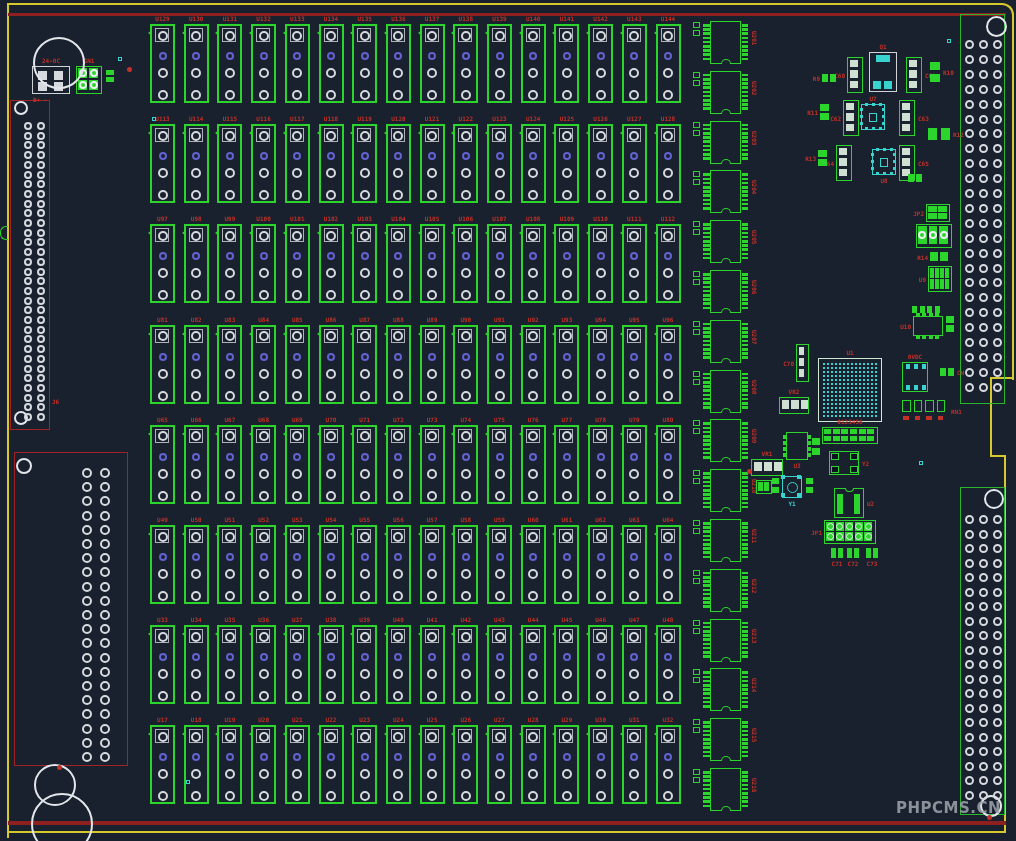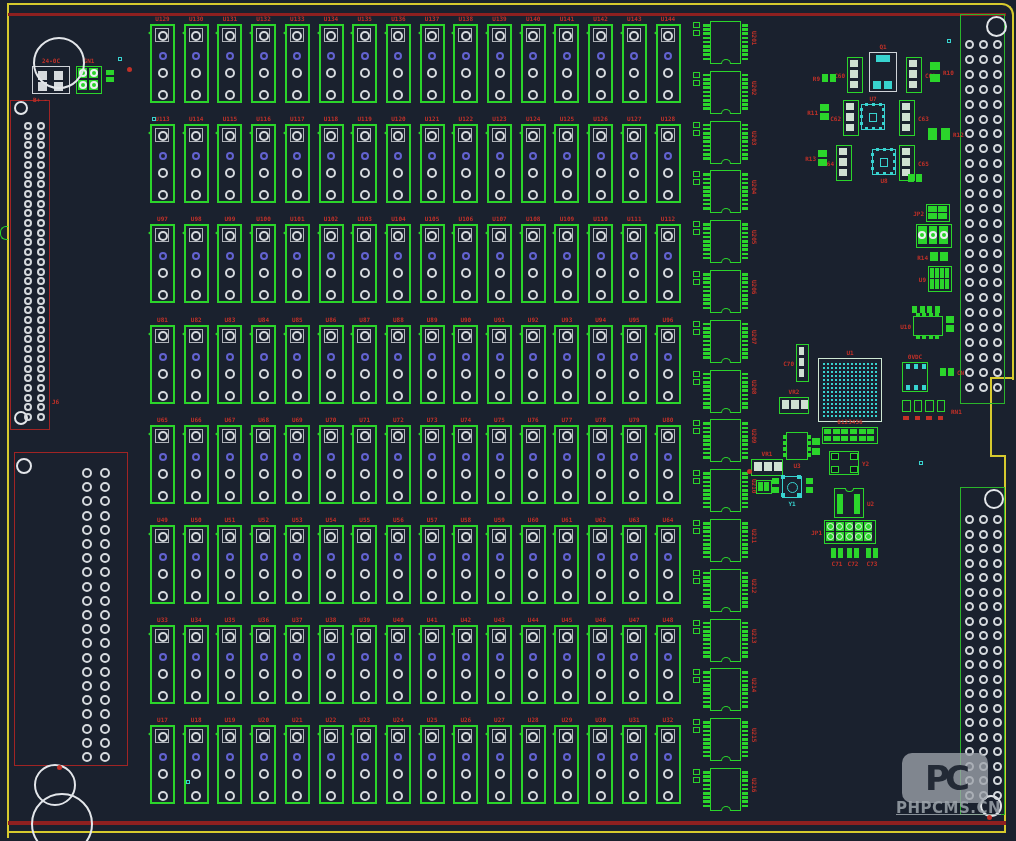--- a/index.html
+++ b/index.html
@@ -19,21 +19,21 @@
   .sq{position:absolute;box-sizing:border-box;}
   .iclabel{position:absolute;font:700 6px/6px "DejaVu Sans Mono",monospace;color:var(--r);writing-mode:vertical-rl;}
   .lbl{position:absolute;font:700 6px/7px "DejaVu Sans Mono",monospace;color:var(--r);white-space:nowrap;}
   .lbl.cy{color:var(--c);}
   .notch{position:absolute;box-sizing:border-box;border:1.5px solid var(--g);}
   
   .wm-logo{position:absolute;left:902px;top:753px;width:86px;height:50px;border-radius:10px;
            background:rgba(158,163,170,.78);color:#232a36;font:800 34px/50px "DejaVu Sans",sans-serif;
            text-align:center;letter-spacing:-5px;z-index:50;}
   .wm-text{position:absolute;left:896px;top:799px;width:120px;font:800 15px/18px "DejaVu Sans",sans-serif;
-           color:rgba(158,164,172,.85);letter-spacing:.5px;z-index:50;text-decoration:underline;}
+           color:rgba(158,164,172,.85);letter-spacing:.5px;z-index:50;}
 </style>
 </head>
 <body>
 
 <div id="stage">
 
   <div class="edge" style="left:8px;top:3px;width:1004px;height:375px;border-top:2px solid var(--y);border-right:2px solid var(--y);border-top-right-radius:12px;"></div>
   <div class="edge" style="left:990px;top:377px;width:22px;height:2px;background:var(--y);"></div>
   <div class="edge" style="left:990px;top:377px;width:2px;height:80px;background:var(--y);"></div>
   <div class="edge" style="left:990px;top:455px;width:16px;height:2px;background:var(--y);"></div>
@@ -2085,15 +2085,14 @@
       <div class="sq" style="left: 186px; top: 780px; width: 4px; height: 4px; border: 1px solid var(--c);"></div>
       <div class="sq" style="left: 919px; top: 461px; width: 4px; height: 4px; border: 1px solid var(--c);"></div>
       <div class="sq" style="left: 57px; top: 765px; width: 5px; height: 5px; background: var(--r); border-radius: 50%;"></div>
       <div class="sq" style="left: 127px; top: 67px; width: 5px; height: 5px; background: var(--r); border-radius: 50%;"></div>
       <div class="sq" style="left: 987px; top: 815px; width: 5px; height: 5px; background: var(--r); border-radius: 50%;"></div>
       <div class="sq" style="left: 747px; top: 469px; width: 5px; height: 5px; background: var(--r); border-radius: 50%;"></div>
       <div class="lbl" style="left: 52px; top: 398px;">J6</div>
       <div class="lbl" style="left: 33px; top: 96px;">B+ -</div>
     </div>
 
-  <div class="wm-logo">PC</div>
   <div class="wm-text">PHPCMS.CN</div>
 </div>
 
 </body></html>

